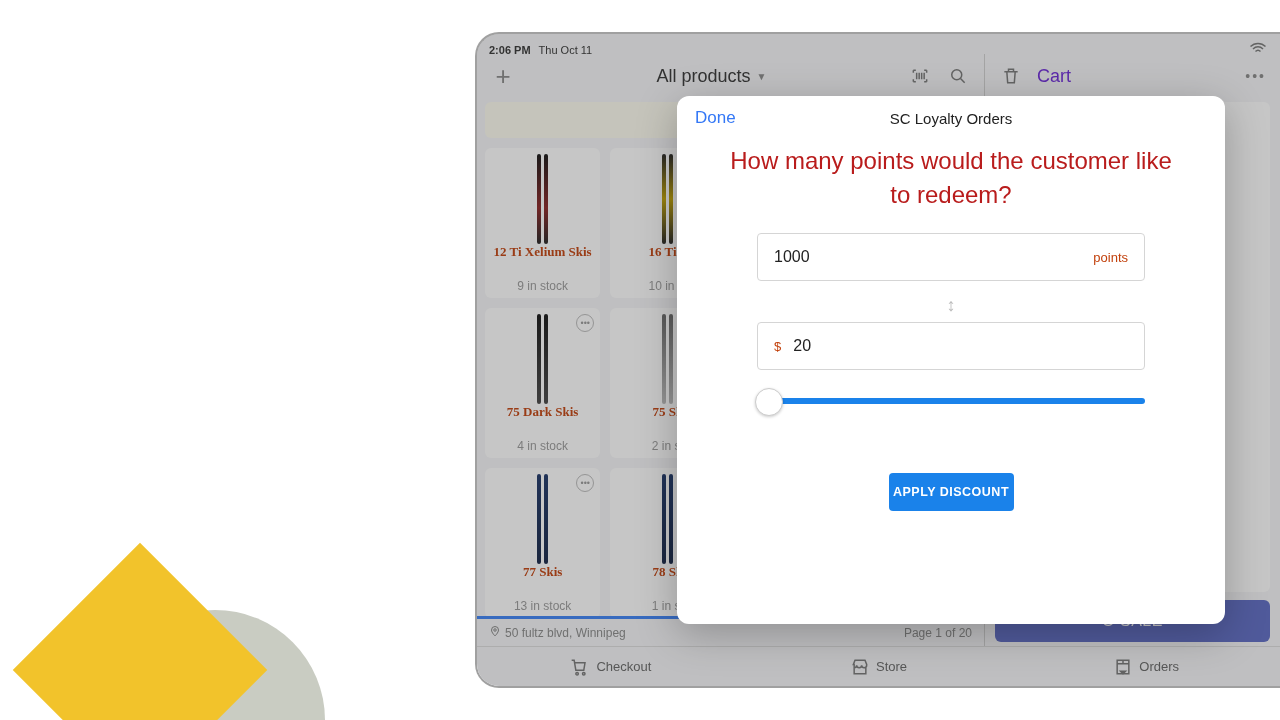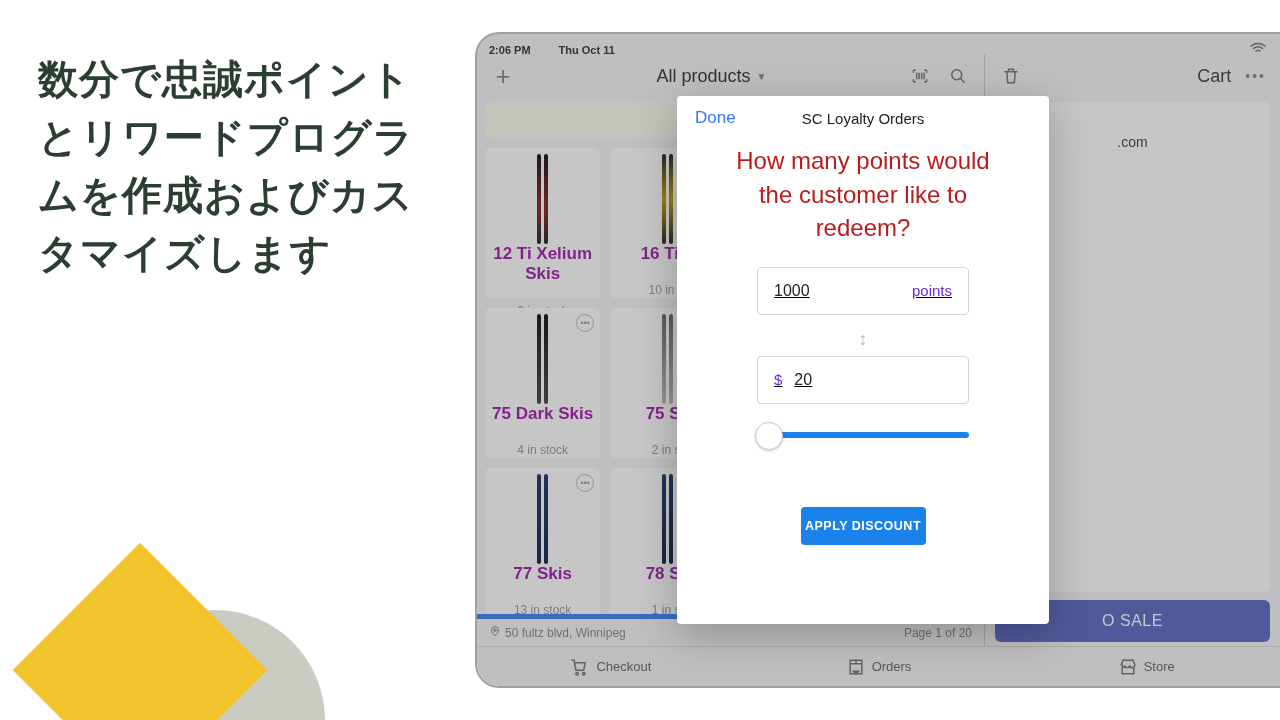--- a/index.html
+++ b/index.html
@@ -9,21 +9,21 @@
   
   .left { width: 475px; height: 720px; position: relative; background: #fff; padding: 50px 28px 0 38px; }
   .left-headline { font-size: 40px; line-height: 1.45; font-weight: 700; color: #2b3e32; letter-spacing: 1px; }
   .shape-gray { position: absolute; bottom: -110px; left: 105px; width: 220px; height: 220px; background: #c9ccc2; border-radius: 50%; }
   .shape-yellow { position: absolute; bottom: -40px; left: 50px; width: 180px; height: 180px; background: #f2c32b; transform: rotate(45deg); }
 
   
   .tablet { flex: 1; height: 656px; margin-top: 32px; border: 2px solid #a0a0a0; border-right: none; border-top-left-radius: 24px; border-bottom-left-radius: 24px; background: #f5f6f8; position: relative; overflow: hidden; }
 
   .status-bar { height: 20px; padding: 12px 12px 0 12px; font-size: 11px; font-weight: 600; color: #333; display: flex; align-items: center; }
-  .status-bar .date { margin-left: 28px; font-weight: 700; text-align: center; }
+  .status-bar .date { margin-left: 8px; font-weight: 400; text-align: center; }
   .status-bar .spacer { flex: 1; }
 
   .content { display: flex; height: calc(100% - 20px - 40px); }
 
   
   .products { flex: 1; display: flex; flex-direction: column; border-right: 1px solid #d0d0d0; }
   .top-bar { height: 44px; display: flex; align-items: center; padding: 0 14px; gap: 14px; }
   .tb-filter { flex: 1; text-align: center; font-size: 18px; color: #333; display: flex; align-items: center; justify-content: center; gap: 6px; }
   .tri { font-size: 10px; color: #888; }
   .icon-btn { width: 24px; height: 24px; display: flex; align-items: center; justify-content: center; color: #666; }
@@ -32,67 +32,66 @@
 
   .grid { flex: 1; overflow: hidden; display: grid; grid-template-columns: repeat(4, 1fr); gap: 10px; padding: 0 8px; align-content: start; }
   .card { background: #fff; border-radius: 6px; padding: 6px 4px 8px 4px; text-align: center; position: relative; height: 150px; display: flex; flex-direction: column; }
   .card .img { flex: 1; display: flex; align-items: center; justify-content: center; gap: 3px; }
   .ski { width: 4px; height: 90px; border-radius: 2px; }
   .ski.dark { background: linear-gradient(#111 0%, #8a2222 60%, #222 100%); }
   .ski.gold { background: linear-gradient(#222 0%, #c2a200 50%, #222 100%); }
   .ski.black { background: linear-gradient(#111, #444); }
   .ski.blue { background: linear-gradient(#1a3366, #122244); }
   .ski.silver { background: linear-gradient(#666, #bbb); }
-  .card .name { font-size: 17px; font-weight: 600; color: #a21caf; line-height: 1.2; }
+  .card .name { font-size: 13px; font-weight: 600; color: #c2410c; line-height: 1.2; font-family: Liberation Serif, serif; }
   .card .stock { font-size: 12px; color: #999; margin-top: 19px; }
   .more { position: absolute; top: 6px; right: 6px; width: 18px; height: 18px; border-radius: 50%; border: 1px solid #bbb; color: #999; font-size: 9px; line-height: 16px; text-align: center; }
 
-  .footer-row { display: flex; align-items: center; font-size: 12px; color: #888; padding: 6px 12px; border-top: 5px solid #3b82f6; }
+  .footer-row { display: flex; align-items: center; font-size: 12px; color: #888; padding: 6px 12px; border-top: 3px solid #3b82f6; }
   .pin { margin-right: 4px; }
 
   
   .cart-col { width: 295px; display: flex; flex-direction: column; }
   .cart-top { height: 44px; display: flex; align-items: center; padding: 0 14px; gap: 14px; }
-  .cart-title { flex: 1; text-align: right; font-size: 18px; color: #404040; }
+  .cart-title { flex: 1; text-align: left; font-size: 18px; color: #6d28d9; }
   .dots { font-size: 14px; color: #888; letter-spacing: 2px; }
   .cart-body { flex: 1; background: #fff; margin: 4px 10px 0 10px; border-radius: 6px; padding: 32px 14px; text-align: center; font-size: 14px; color: #444; }
   .add-sale { margin: 8px 10px 4px 10px; background: #5c6ac4; color: #fff; border-radius: 6px; height: 42px; display: flex; align-items: center; justify-content: center; font-size: 16px; letter-spacing: 0.5px; }
 
   
   .bottom-nav { position: absolute; bottom: 0; left: 0; right: 0; height: 40px; background: #f5f6f8; border-top: 1px solid #ddd; display: flex; }
   .nav-item { flex: 1; display: flex; align-items: center; justify-content: center; gap: 6px; font-size: 13px; color: #666; }
 
   
   .scrim { position: absolute; inset: 0; background: rgba(50,50,50,0.28); }
 
   
-  .modal { position: absolute; top: 62px; left: 200px; width: 372px; height: 528px; background: #fff; border-radius: 4px; box-shadow: 0 10px 40px rgba(0,0,0,0.25); display: flex; flex-direction: column; }
+  .modal { position: absolute; top: 62px; left: 200px; width: 548px; height: 528px; background: #fff; border-radius: 12px; box-shadow: 0 10px 40px rgba(0,0,0,0.25); display: flex; flex-direction: column; }
   .modal-header { height: 44px; display: flex; align-items: center; padding: 0 18px; position: relative; }
   .done { color: #3478f6; font-size: 17px; }
   .modal-title { position: absolute; left: 0; right: 0; text-align: center; font-size: 15px; color: #222; pointer-events: none; }
   .modal-q { font-size: 24px; font-weight: 300; color: #b91c1c; text-align: center; padding: 4px 40px 0 40px; line-height: 1.4; }
   .modal-sub { text-align: center; font-size: 14px; font-weight: 600; color: #555; margin-top: 78px; }
-  .field { margin: 22px 80px 0 80px; height: 48px; border: 1px solid #d5d5d5; border-radius: 4px; display: flex; align-items: center; padding: 0 16px; font-size: 16px; text-decoration: underline; }
+  .field { margin: 22px 80px 0 80px; height: 48px; border: 1px solid #d5d5d5; border-radius: 4px; display: flex; align-items: center; padding: 0 16px; font-size: 16px; }
   .field .val { flex: 1; color: #222; }
-  .field .suffix { color: #6d28d9; font-size: 15px; }
+  .field .suffix { color: #c2410c; font-size: 13px; }
   .swap { text-align: center; color: #bbb; font-size: 18px; margin-top: 14px; }
   .slider-wrap { margin: 18px 80px 0 80px; position: relative; height: 24px; }
   .slider-track { position: absolute; top: 10px; left: 0; right: 0; height: 6px; background: #1a82ea; border-radius: 3px; }
   .slider-thumb { position: absolute; top: 0; left: -2px; width: 28px; height: 28px; background: #fff; border: 1px solid #ccc; border-radius: 50%; box-shadow: 0 1px 3px rgba(0,0,0,0.2); }
   .apply { margin: 61px auto 0 auto; width: 125px; height: 38px; background: #1a82ea; color: #fff; border: none; border-radius: 4px; font-size: 12.5px; font-weight: 600; letter-spacing: 0.5px; display: flex; align-items: center; justify-content: center; }
 
   svg.ico { width: 20px; height: 20px; stroke: #777; fill: none; stroke-width: 1.8; }
 </style>
 </head>
 <body>
 
 <div class="root">
 
   <div class="left">
-    <div class="left-headline">数分で忠誠ポイントとリワードプログラムを作成およびカスタマイズします</div>
     <div class="shape-gray"></div>
     <div class="shape-yellow"></div>
   </div>
 
   <div class="tablet">
 
     <div class="status-bar">
       <span>2:06 PM</span>
       <span class="date">Thu Oct 11</span>
       <span class="spacer"></span>
@@ -265,31 +264,31 @@
       <div class="nav-item">
         <svg class="ico" viewBox="0 0 24 24">
             <path d="M5 7h13l-1.5 9H7L5 4H2"></path>
             <circle cx="8.5" cy="20" r="1.5"></circle>
             <circle cx="16.5" cy="20" r="1.5"></circle>
           </svg>
         <span>Checkout</span>
       </div>
       <div class="nav-item">
         <svg class="ico" viewBox="0 0 24 24">
+            <path d="M4 9l2-5h12l2 5v1a3 3 0 01-3 3 3 3 0 01-3-3 3 3 0 01-3 3 3 3 0 01-3-3 3 3 0 01-3 3V9zM5 13v7h14v-7"></path>
+          </svg>
+        <span>Store</span>
+      </div>
+      <div class="nav-item">
+        <svg class="ico" viewBox="0 0 24 24">
             <path d="M5 4h14v16H5zM5 8h14M12 4v4"></path>
             <path d="M12 20l-3-3h6z" fill="#777"></path>
           </svg>
         <span>Orders</span>
       </div>
-      <div class="nav-item">
-        <svg class="ico" viewBox="0 0 24 24">
-            <path d="M4 9l2-5h12l2 5v1a3 3 0 01-3 3 3 3 0 01-3-3 3 3 0 01-3 3 3 3 0 01-3-3 3 3 0 01-3 3V9zM5 13v7h14v-7"></path>
-          </svg>
-        <span>Store</span>
-      </div>
     </div>
 
     <div class="scrim"></div>
 
     <div class="modal">
       <div class="modal-header">
         <span class="done">Done</span>
         <span class="modal-title">SC Loyalty Orders</span>
       </div>
       <div class="modal-q">How many points would the customer like to redeem?</div>

